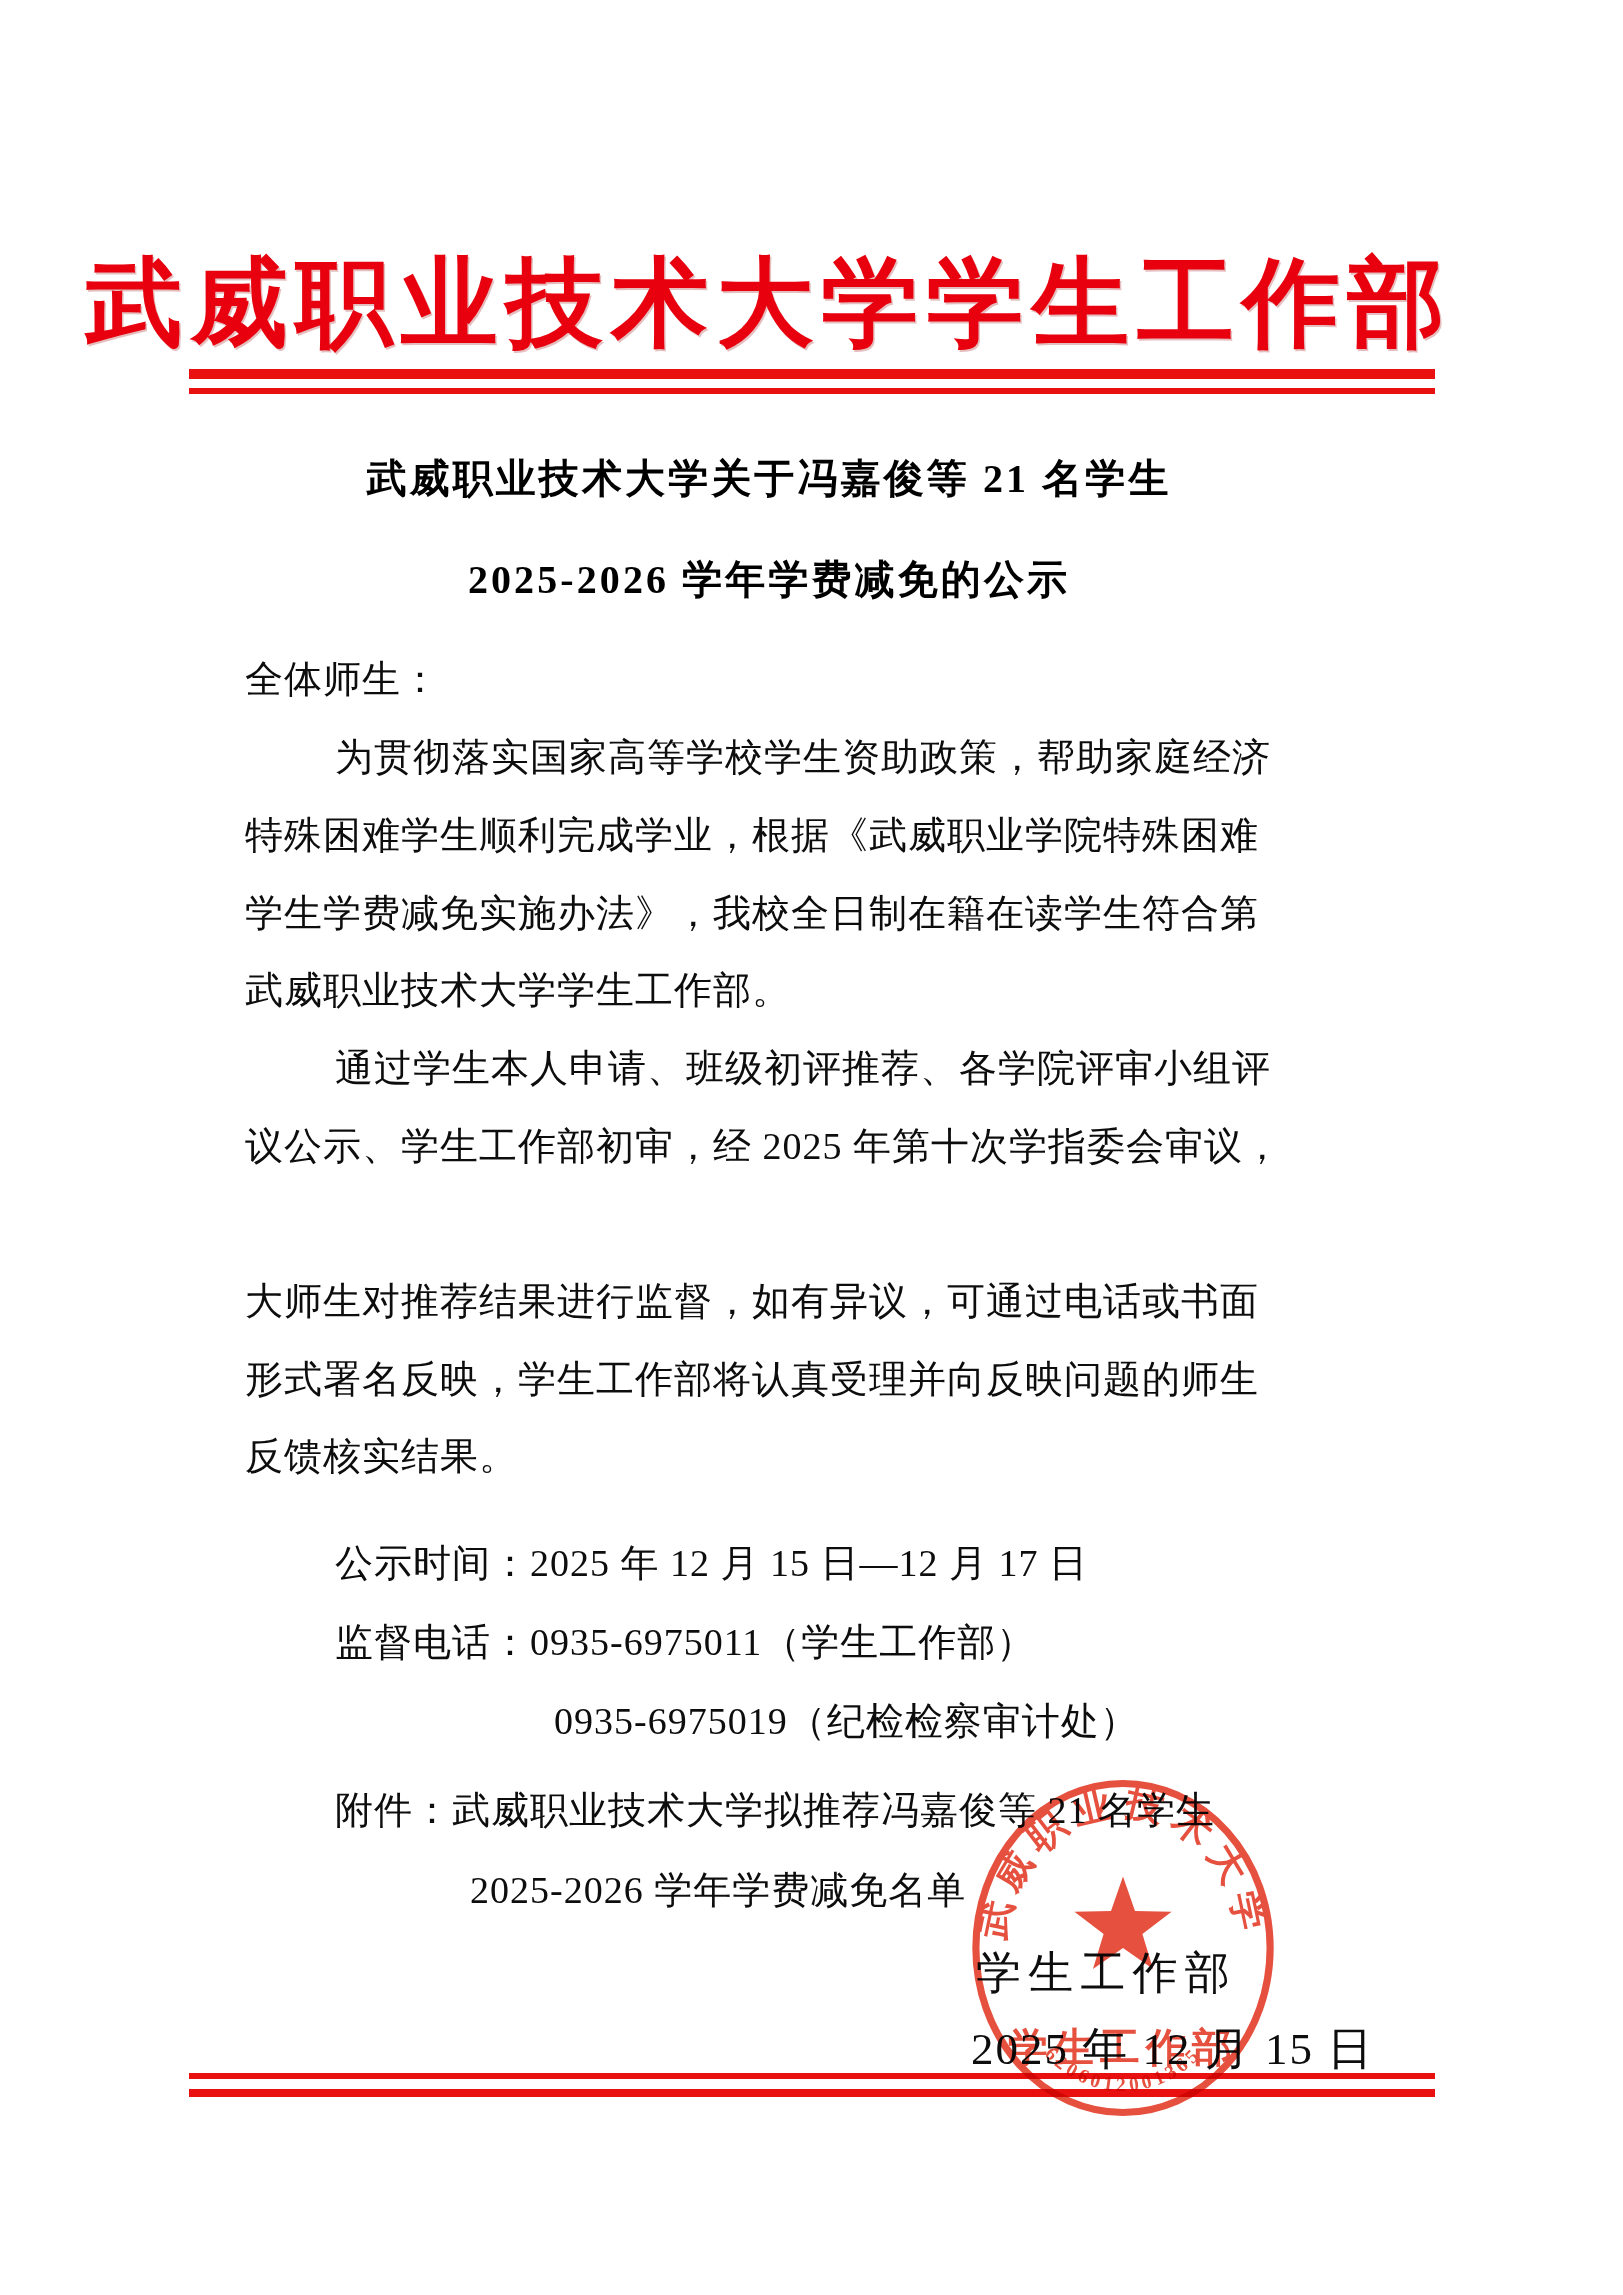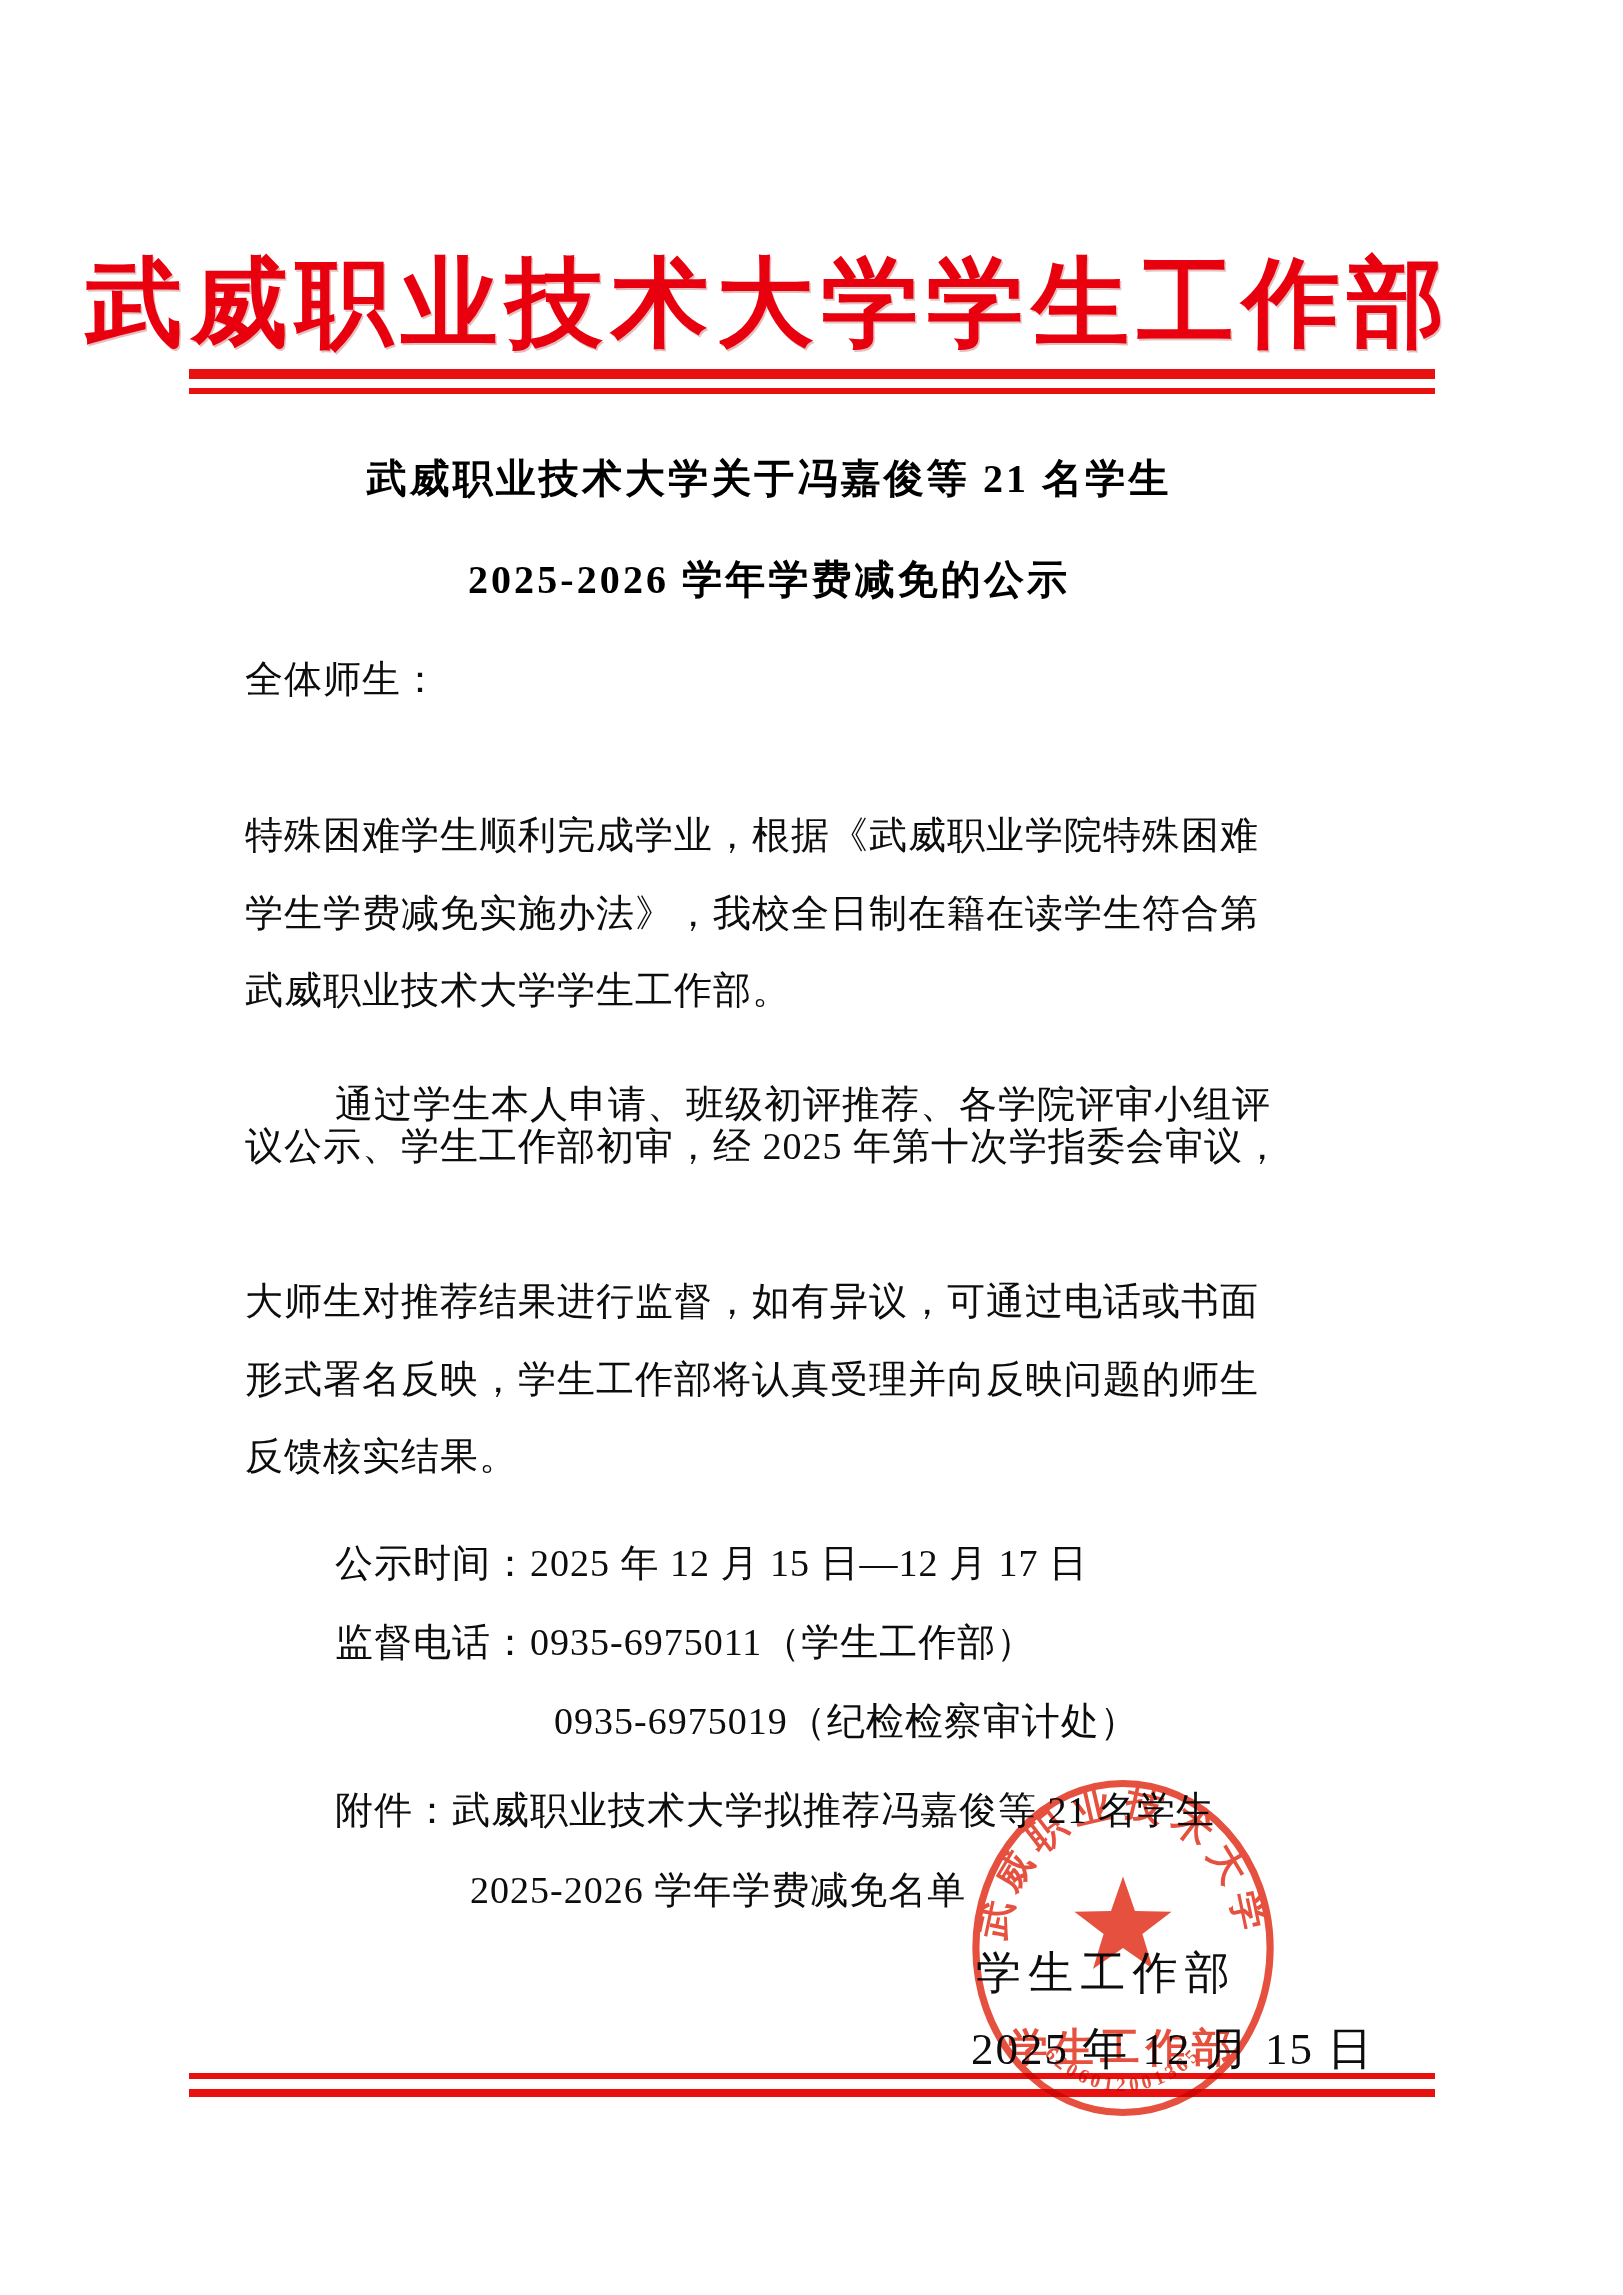--- a/index.html
+++ b/index.html
@@ -79,24 +79,25 @@
 
   <div class="masthead">武威职业技术大学学生工作部</div>
 
   <div class="rule rule-thick-top"></div>
   <div class="rule rule-thin-top"></div>
 
   <div class="doc-title doc-title-1">武威职业技术大学关于冯嘉俊等 21 名学生</div>
   <div class="doc-title doc-title-2">2025-2026 学年学费减免的公示</div>
 
   <div class="tline" style="top:654px; left:245px;">全体师生：</div>
+  <div class="tline" style="top:732px; left:335px;">为贯彻落实国家高等学校学生资助政策，帮助家庭经济</div>
   <div class="tline" style="top:810px; left:245px;">特殊困难学生顺利完成学业，根据《武威职业学院特殊困难</div>
   <div class="tline" style="top:888px; left:245px;">学生学费减免实施办法》，我校全日制在籍在读学生符合第</div>
   <div class="tline" style="top:965px; left:245px;">武威职业技术大学学生工作部。</div>
-  <div class="tline" style="top:1043px; left:335px;margin-top:36px;">通过学生本人申请、班级初评推荐、各学院评审小组评</div>
+  <div class="tline" style="top:1043px; left:335px;">通过学生本人申请、班级初评推荐、各学院评审小组评</div>
   <div class="tline" style="top:1121px; left:245px;">议公示、学生工作部初审，经 2025 年第十次学指委会审议，</div>
   <div class="tline" style="top:1354px; left:245px;">形式署名反映，学生工作部将认真受理并向反映问题的师生</div>
   <div class="tline" style="top:1276px; left:245px;">大师生对推荐结果进行监督，如有异议，可通过电话或书面</div>
   <div class="tline" style="top:1431px; left:245px;">反馈核实结果。</div>
 
   <div class="tline" style="top:1538px; left:335px;">公示时间：2025 年 12 月 15 日—12 月 17 日</div>
   <div class="tline" style="top:1617px; left:335px;">监督电话：0935-6975011（学生工作部）</div>
   <div class="tline" style="top:1696px; left:554px;">0935-6975019（纪检检察审计处）</div>
   <div class="tline" style="top:1785px; left:335px;">附件：武威职业技术大学拟推荐冯嘉俊等 21 名学生</div>
   <div class="tline" style="top:1865px; left:470px;">2025-2026 学年学费减免名单</div>

